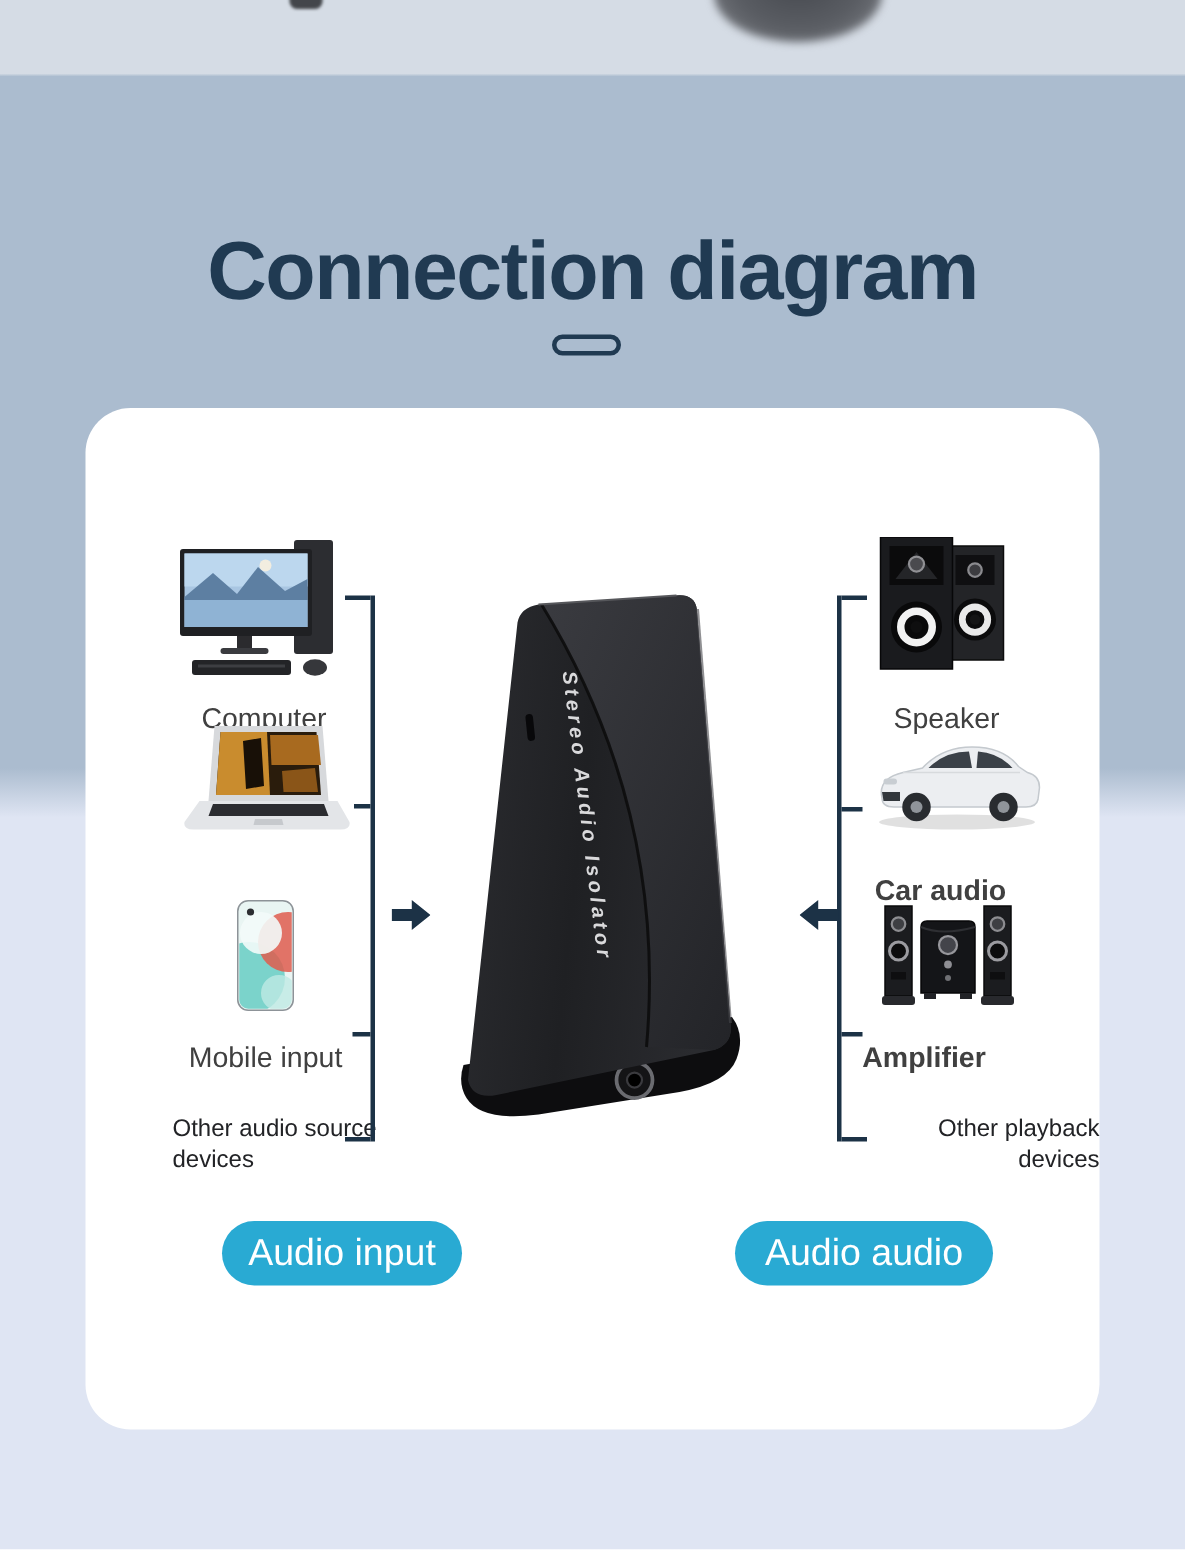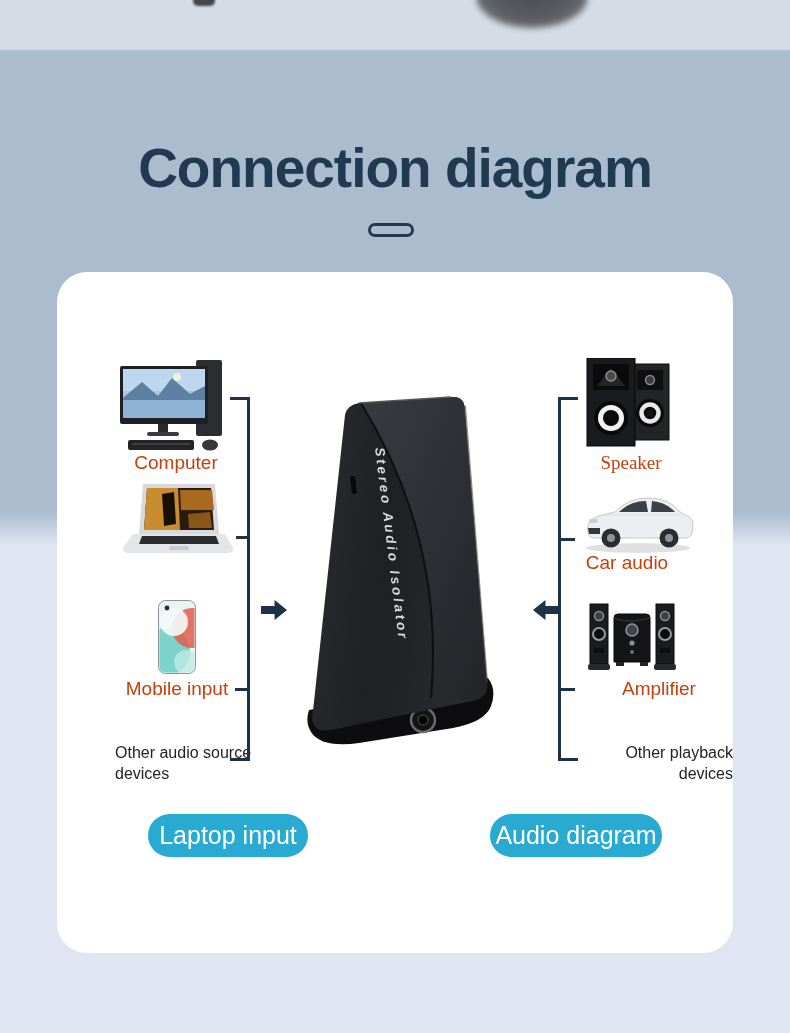--- a/index.html
+++ b/index.html
@@ -14,36 +14,36 @@
       #dfe5f3 545px,#dfe5f3 100%);
   }
   
   .remnant-bar{position:absolute;left:193px;top:-2px;width:22px;height:8px;
     background:#43464b;border-radius:0 0 5px 5px;filter:blur(1px);}
   .remnant-dome{position:absolute;left:476px;top:-36px;width:112px;height:64px;
     border-radius:50%;
     background:radial-gradient(ellipse at 50% 35%, #45484e 0%, #5a5d63 55%, #83868c 100%);
     filter:blur(3px);}
   .title{
-    position:absolute;left:0;right:0;top:136px;margin:0;
+    position:absolute;left:0;right:0;top:136px;margin:12px;
     text-align:center;font-size:55px;font-weight:700;letter-spacing:-1px;
     color:#203a52;
   }
   .title-pill{
     position:absolute;left:368px;top:223px;width:40px;height:8px;
     border:3px solid #203a52;border-radius:8px;background:transparent;
   }
   .card{
     position:absolute;left:57px;top:272px;width:676px;height:681px;
     background:#ffffff;border-radius:30px;
   }
   .abs{position:absolute;}
   .label{
     position:absolute;width:160px;text-align:center;
-    font-size:19px;color:#c2410c;
+    font-size:19px;color:#404040;margin-top:17px;
   }
   .two-line{
     position:absolute;font-size:16px;line-height:21px;color:#222326;
   }
   .line{position:absolute;background:#1c3246;}
   .arrow{
     position:absolute;width:26px;height:20px;background:#1c3246;
     clip-path:polygon(0 30%,52% 30%,52% 0,100% 50%,52% 100%,52% 70%,0 70%);
   }
   .arrow.left{transform:scaleX(-1);}
@@ -174,38 +174,38 @@
         <circle cx="65" cy="55" r="3.5" fill="#141415"></circle>
         <rect x="2" y="0" width="48" height="88" fill="#1a1b1e" stroke="#070708"></rect>
         <rect x="8" y="6" width="36" height="26" fill="#0b0b0c"></rect>
         <polygon points="12,28 26,10 40,28" fill="#242528"></polygon>
         <circle cx="26" cy="18" r="5" fill="#4a4a4e" stroke="#909094" stroke-width="1.5"></circle>
         <circle cx="26" cy="60" r="17" fill="#09090a"></circle>
         <circle cx="26" cy="60" r="10.5" fill="none" stroke="#f2f2f2" stroke-width="5"></circle>
         <circle cx="26" cy="60" r="4" fill="#0e0e0f"></circle>
       </svg>
     </div>
-    <div class="label" style="left:494px;top:180px;font-family:Liberation Serif, serif;">Speaker</div>
+    <div class="label" style="left:494px;top:180px;">Speaker</div>
 
     <div class="abs" style="left:523px;top:216px;">
       <svg width="116" height="68" viewBox="0 0 116 68">
         <ellipse cx="58" cy="60" rx="52" ry="5" fill="#000000" opacity="0.12"></ellipse>
         <path d="M8 44 Q5 31 22 27 L35 24 Q48 10 68 10 Q89 10 99 23 L105 27 Q113 29 113 37 L112 45 Q111 50 104 50 L16 50 Q8 50 8 44 Z" fill="#eceef1" stroke="#c4c9ce" stroke-width="1"></path>
         <path d="M39 24 Q50 13 66 13 L68 24 Z" fill="#3b4148"></path>
         <path d="M72 13 Q86 14 95 24 L71 24 Z" fill="#3b4148"></path>
         <path d="M8 40 L20 40 L20 46 L9 46 Z" fill="#32373c"></path>
         <rect x="9" y="31" width="9" height="4" rx="2" fill="#c8cdd2"></rect>
         <circle cx="31" cy="50" r="9.5" fill="#292c30"></circle>
         <circle cx="31" cy="50" r="4" fill="#8f949a"></circle>
         <circle cx="89" cy="50" r="9.5" fill="#292c30"></circle>
         <circle cx="89" cy="50" r="4" fill="#8f949a"></circle>
         <path d="M22 27 L100 27" stroke="#d7dadd" stroke-width="1"></path>
       </svg>
     </div>
-    <div class="label" style="left:490px;top:280px;">Car audio</div>
+    <div class="label" style="left:490px;top:295px;font-weight:bold;">Car audio</div>
 
     <div class="abs" style="left:531px;top:328px;">
       <svg width="88" height="76" viewBox="0 0 88 76">
         <rect x="2" y="4" width="18" height="60" fill="#1b1c1f" stroke="#0a0a0b"></rect>
         <rect x="0" y="64" width="22" height="6" rx="2" fill="#28292d"></rect>
         <circle cx="11" cy="16" r="4.5" fill="#3e3f43" stroke="#8d8d91" stroke-width="1.5"></circle>
         <circle cx="11" cy="34" r="6" fill="#0c0c0d" stroke="#9b9ba0" stroke-width="2"></circle>
         <rect x="6" y="48" width="10" height="5" fill="#0e0e10"></rect>
         <rect x="68" y="4" width="18" height="60" fill="#1b1c1f" stroke="#0a0a0b"></rect>
         <rect x="66" y="64" width="22" height="6" rx="2" fill="#28292d"></rect>
@@ -214,29 +214,29 @@
         <rect x="72" y="48" width="10" height="5" fill="#0e0e10"></rect>
         <path d="M26 18 Q26 14 30 14 L58 14 Q62 14 62 18 L62 62 L26 62 Z" fill="#141518" stroke="#060607"></path>
         <path d="M26 18 Q40 24 62 18" fill="none" stroke="#2e2f33" stroke-width="1.5"></path>
         <circle cx="44" cy="30" r="6" fill="#43444a" stroke="#96969b" stroke-width="1.5"></circle>
         <circle cx="44" cy="43" r="2.6" fill="#8e8e93"></circle>
         <circle cx="44" cy="52" r="2" fill="#6f7074"></circle>
         <rect x="28" y="62" width="8" height="4" fill="#222327"></rect>
         <rect x="52" y="62" width="8" height="4" fill="#222327"></rect>
       </svg>
     </div>
-    <div class="label" style="left:522px;top:406px;">Amplifier</div>
+    <div class="label" style="left:479px;top:406px;font-weight:bold;">Amplifier</div>
 
     <div class="two-line" style="left:526px;top:470px;width:150px;text-align:right;">Other playback devices</div>
 
     <div class="line" style="left:501px;top:125px;width:3px;height:364px;"></div>
     <div class="line" style="left:504px;top:125px;width:17px;height:3px;"></div>
     <div class="line" style="left:504px;top:266px;width:14px;height:3px;"></div>
     <div class="line" style="left:504px;top:416px;width:14px;height:3px;"></div>
     <div class="line" style="left:504px;top:486px;width:17px;height:3px;"></div>
 
     <div class="arrow left" style="left:476px;top:328px;"></div>
 
-    <div class="badge" style="left:91px;top:542px;width:160px;">Laptop input</div>
-    <div class="badge" style="left:433px;top:542px;width:172px;">Audio diagram</div>
+    <div class="badge" style="left:91px;top:542px;width:160px;">Audio input</div>
+    <div class="badge" style="left:433px;top:542px;width:172px;">Audio audio</div>
 
   </div>
 </div>
 
 </body></html>

